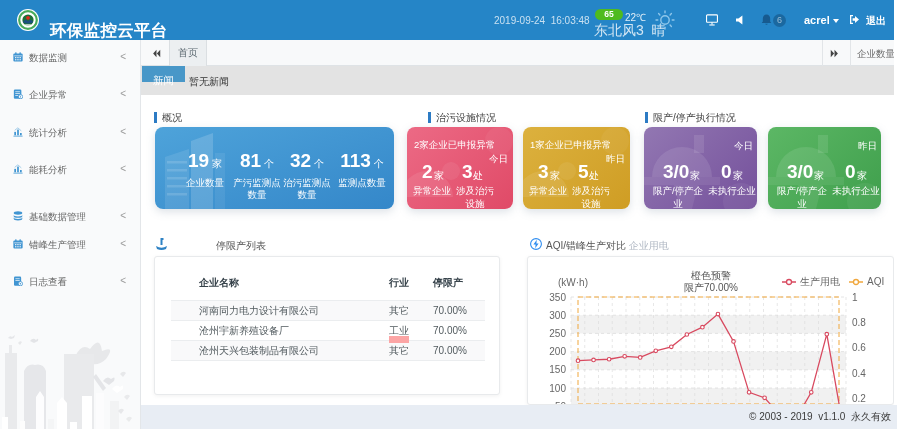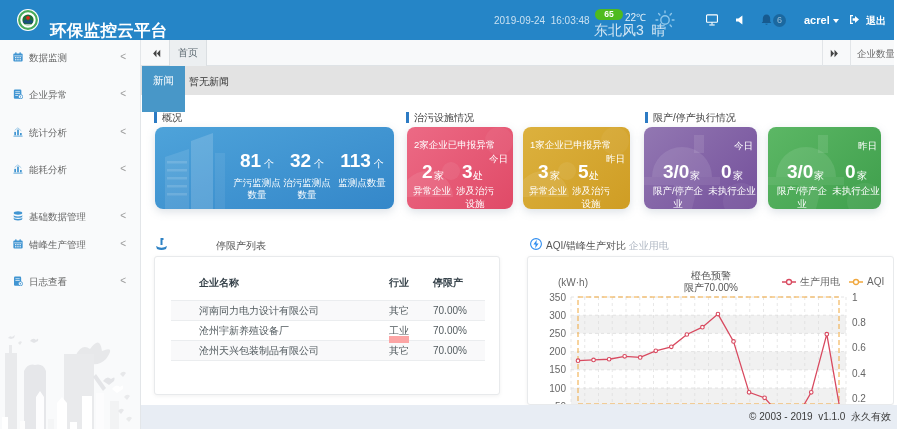--- a/index.html
+++ b/index.html
@@ -30,21 +30,21 @@
 #tabbar { position:absolute; left:141px; top:40px; width:756px; height:26px; background:#f8f9fa; border-bottom:1px solid #dfe3e6; }
 #tabbar .rewind { position:absolute; left:11px; top:9px; }
 #tabbar .tab { position:absolute; left:28px; top:0; width:38px; height:26px; background:#eceff1; border-left:1px solid #dbdfe2; border-right:1px solid #dbdfe2; color:#5e6b73; font-size:10px; text-align:center; line-height:26px; }
 #tabbar .fwd { position:absolute; left:689px; top:9px; }
 #tabbar .sep1 { position:absolute; left:681px; top:0; width:1px; height:26px; background:#e2e5e8; }
 #tabbar .sep2 { position:absolute; left:709px; top:0; width:1px; height:26px; background:#e2e5e8; }
 #tabbar .close { position:absolute; left:716px; top:8px; font-size:9.5px; color:#666; }
 
 
 #news { position:absolute; left:141px; top:66px; width:756px; height:29px; background:#e3e3e3; }
-#news .lbl { position:absolute; left:1px; top:0; width:43px; height:46px; background:#4897c8; color:#fff; font-size:10.5px; text-align:center; line-height:29px; }
+#news .lbl { position:absolute; left:1px; top:0; width:43px; height:16px; background:#4897c8; color:#fff; font-size:10.5px; text-align:center; line-height:29px; }
 #news .txt { position:absolute; left:48px; top:9px; font-size:10px; color:#333; }
 
 
 .sect { position:absolute; font-size:10px; color:#444; }
 .sect:before { content:""; display:inline-block; width:3px; height:11px; background:#2c7bc4; margin-right:5px; vertical-align:-2px; }
 
 
 .card { position:absolute; top:127px; height:82px; border-radius:8px; color:#fff; overflow:hidden; box-shadow:0 3px 8px rgba(120,140,160,.25); }
 #cblue  { left:155px; width:239px; background:linear-gradient(160deg,#4ea3da,#3487c9); }
 #cred   { left:407px; width:106px; background:linear-gradient(135deg,#ec6a85,#e04a67); }
@@ -268,34 +268,38 @@
     <div class="sep2"></div>
     <div class="close">企业数量</div>
   </div>
 
   <div id="news">
     <div class="lbl">新闻</div>
     <div class="txt">暂无新闻</div>
   </div>
 
   <div class="sect" style="left:154px;top:111px;">概况</div>
-  <div class="sect" style="left:406px;top:111px;">治污设施情况</div>
+  <div class="sect" style="left:428px;top:111px;">治污设施情况</div>
   <div class="sect" style="left:645px;top:111px;">限产/停产执行情况</div>
 
   <div class="card" id="cblue">
     <svg class="abs" style="left:0;top:0" width="95" height="82" viewBox="0 0 95 82">
       <polygon points="10,30 34,22 34,82 10,82" fill="rgba(255,255,255,.10)"></polygon>
       <rect x="12" y="34" width="20" height="2.5" fill="rgba(255,255,255,.14)"></rect>
       <rect x="12" y="42" width="20" height="2.5" fill="rgba(255,255,255,.14)"></rect>
       <rect x="12" y="50" width="20" height="2.5" fill="rgba(255,255,255,.14)"></rect>
       <rect x="12" y="58" width="20" height="2.5" fill="rgba(255,255,255,.14)"></rect>
       <rect x="12" y="66" width="20" height="2.5" fill="rgba(255,255,255,.14)"></rect>
       <polygon points="36,14 58,6 58,82 36,82" fill="rgba(255,255,255,.16)"></polygon>
       <rect x="60" y="26" width="10" height="56" fill="rgba(255,255,255,.07)"></rect>
     </svg>
+    <div class="ovcol" style="left:17px;width:66px;">
+      <div class="ovnum">19<span class="ovunit"> 家</span></div>
+      <div class="ovlab">企业数量</div>
+    </div>
     <div class="ovcol" style="left:71px;width:62px;">
       <div class="ovnum">81<span class="ovunit"> 个</span></div>
       <div class="ovlab">产污监测点<br>数量</div>
     </div>
     <div class="ovcol" style="left:121px;width:62px;">
       <div class="ovnum">32<span class="ovunit"> 个</span></div>
       <div class="ovlab">治污监测点<br>数量</div>
     </div>
     <div class="ovcol" style="left:171px;width:72px;">
       <div class="ovnum">113<span class="ovunit"> 个</span></div>

